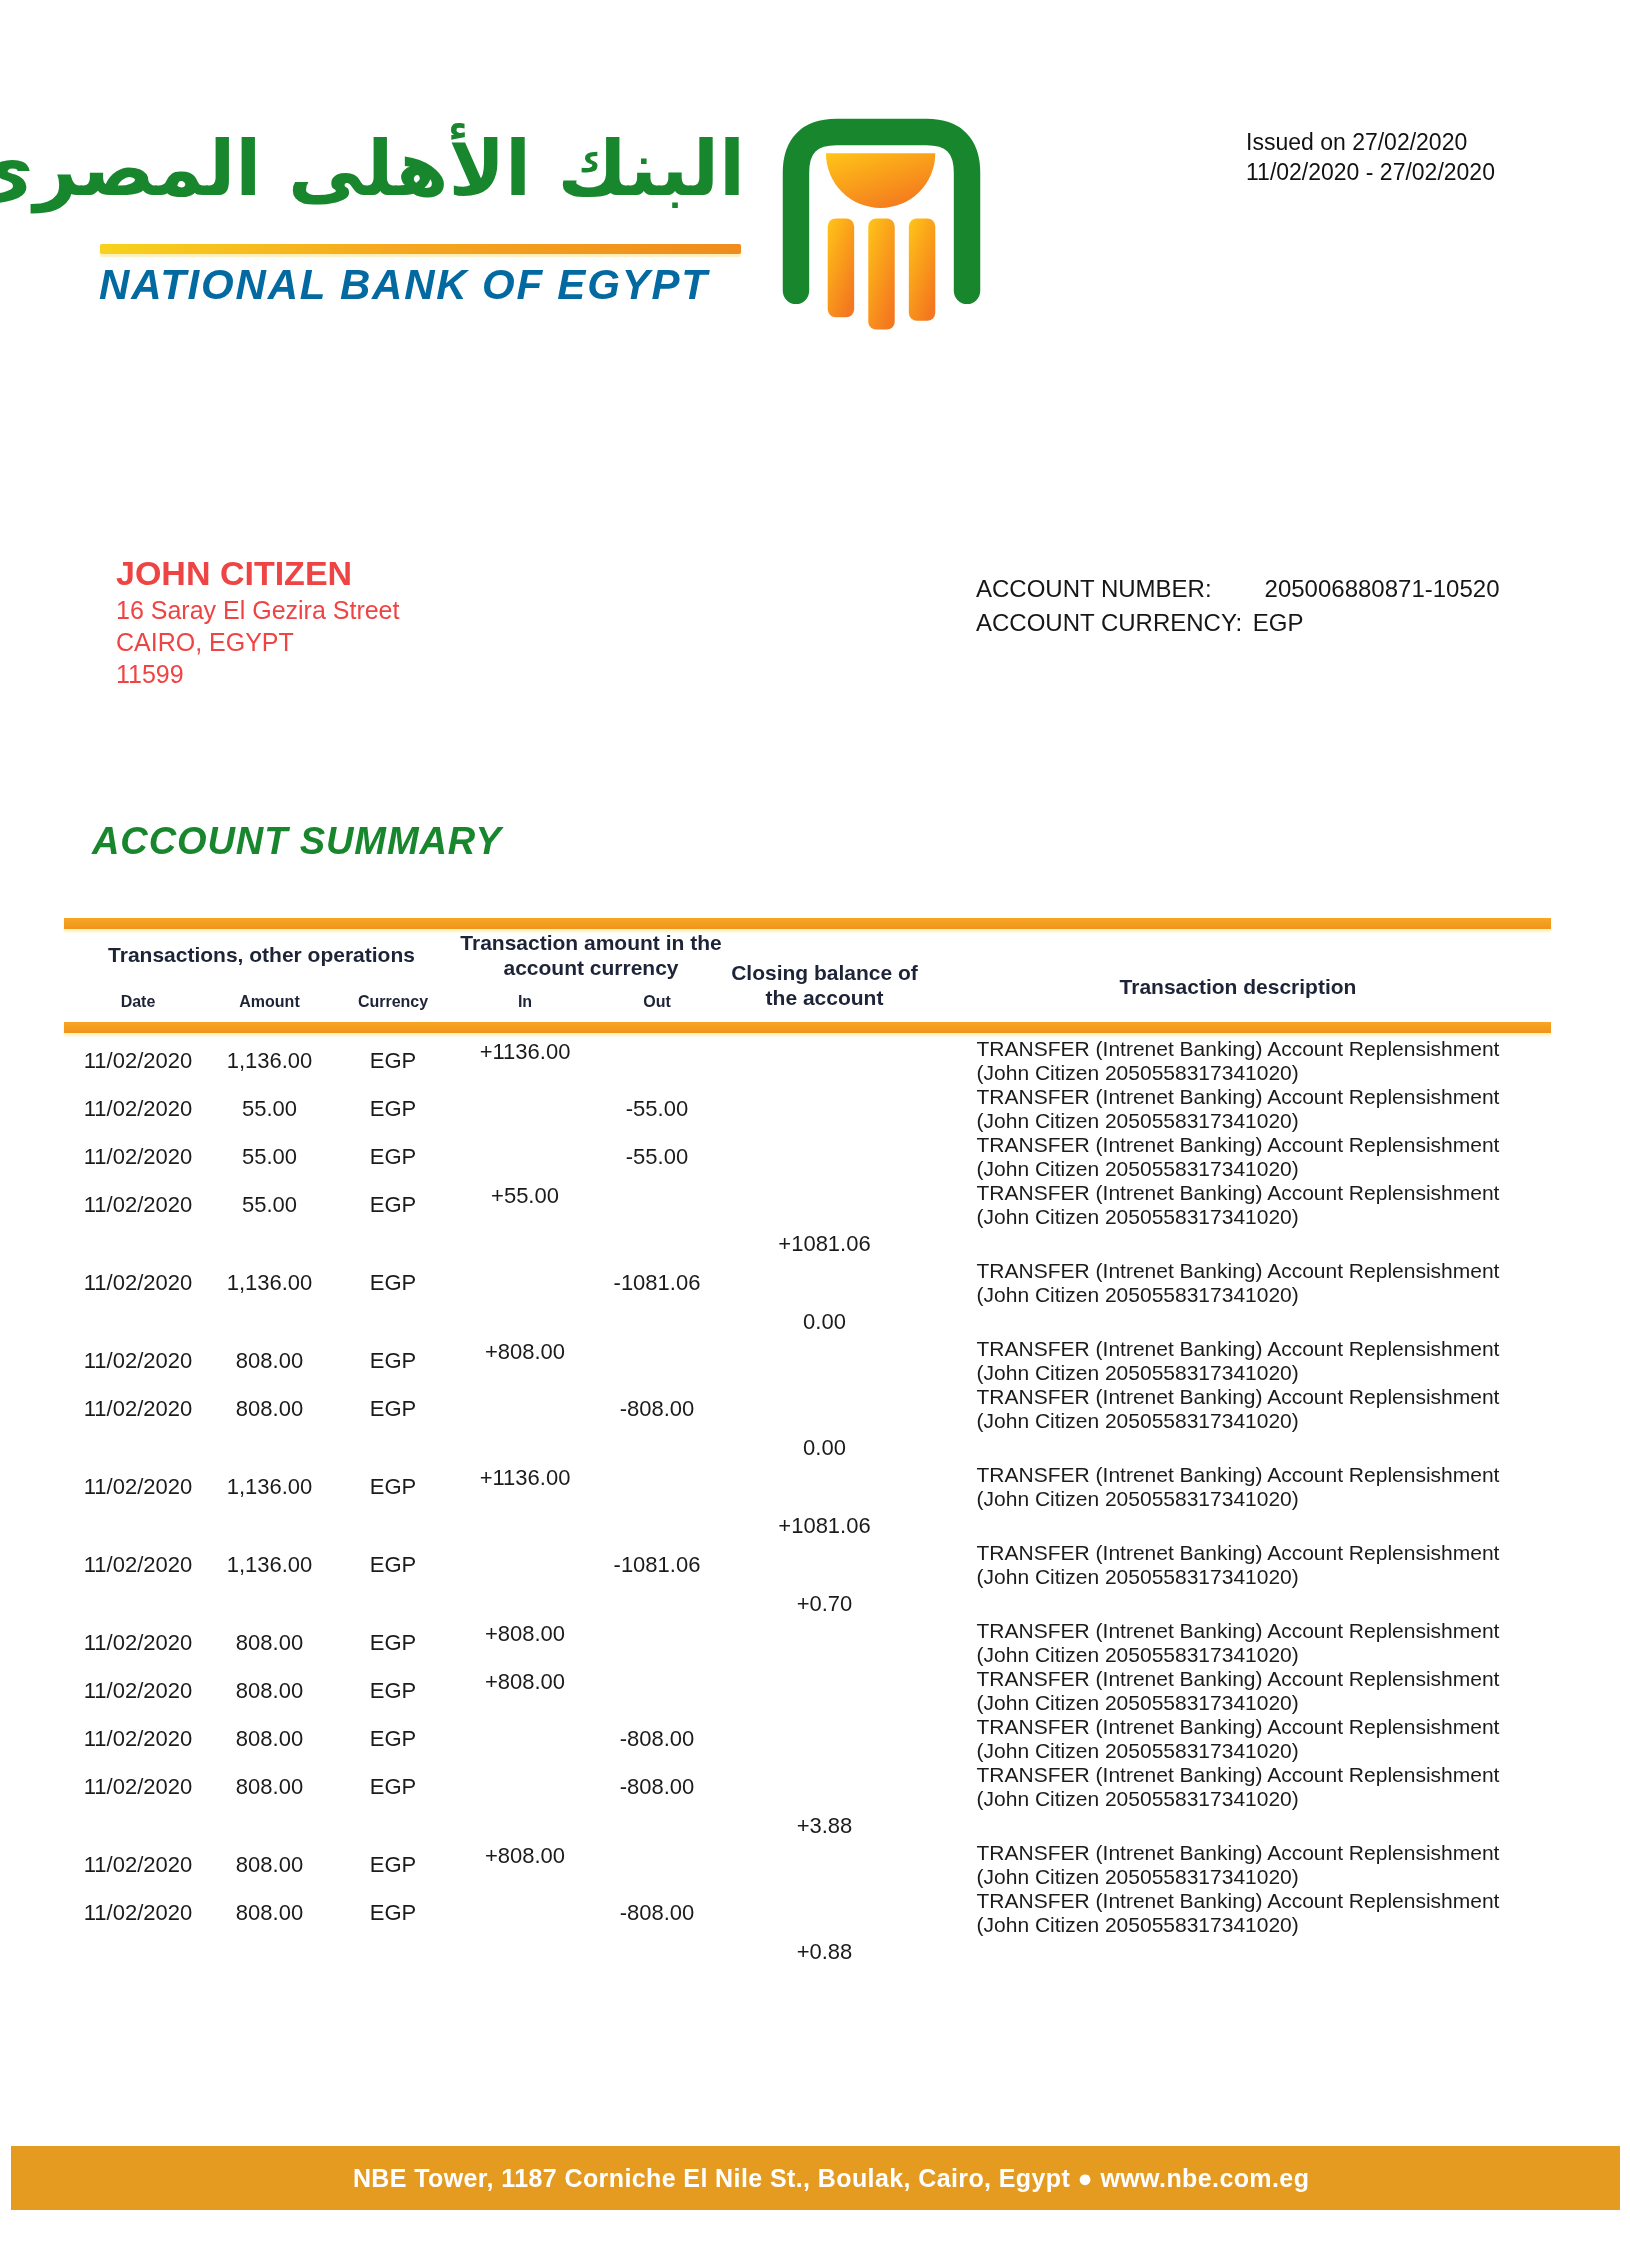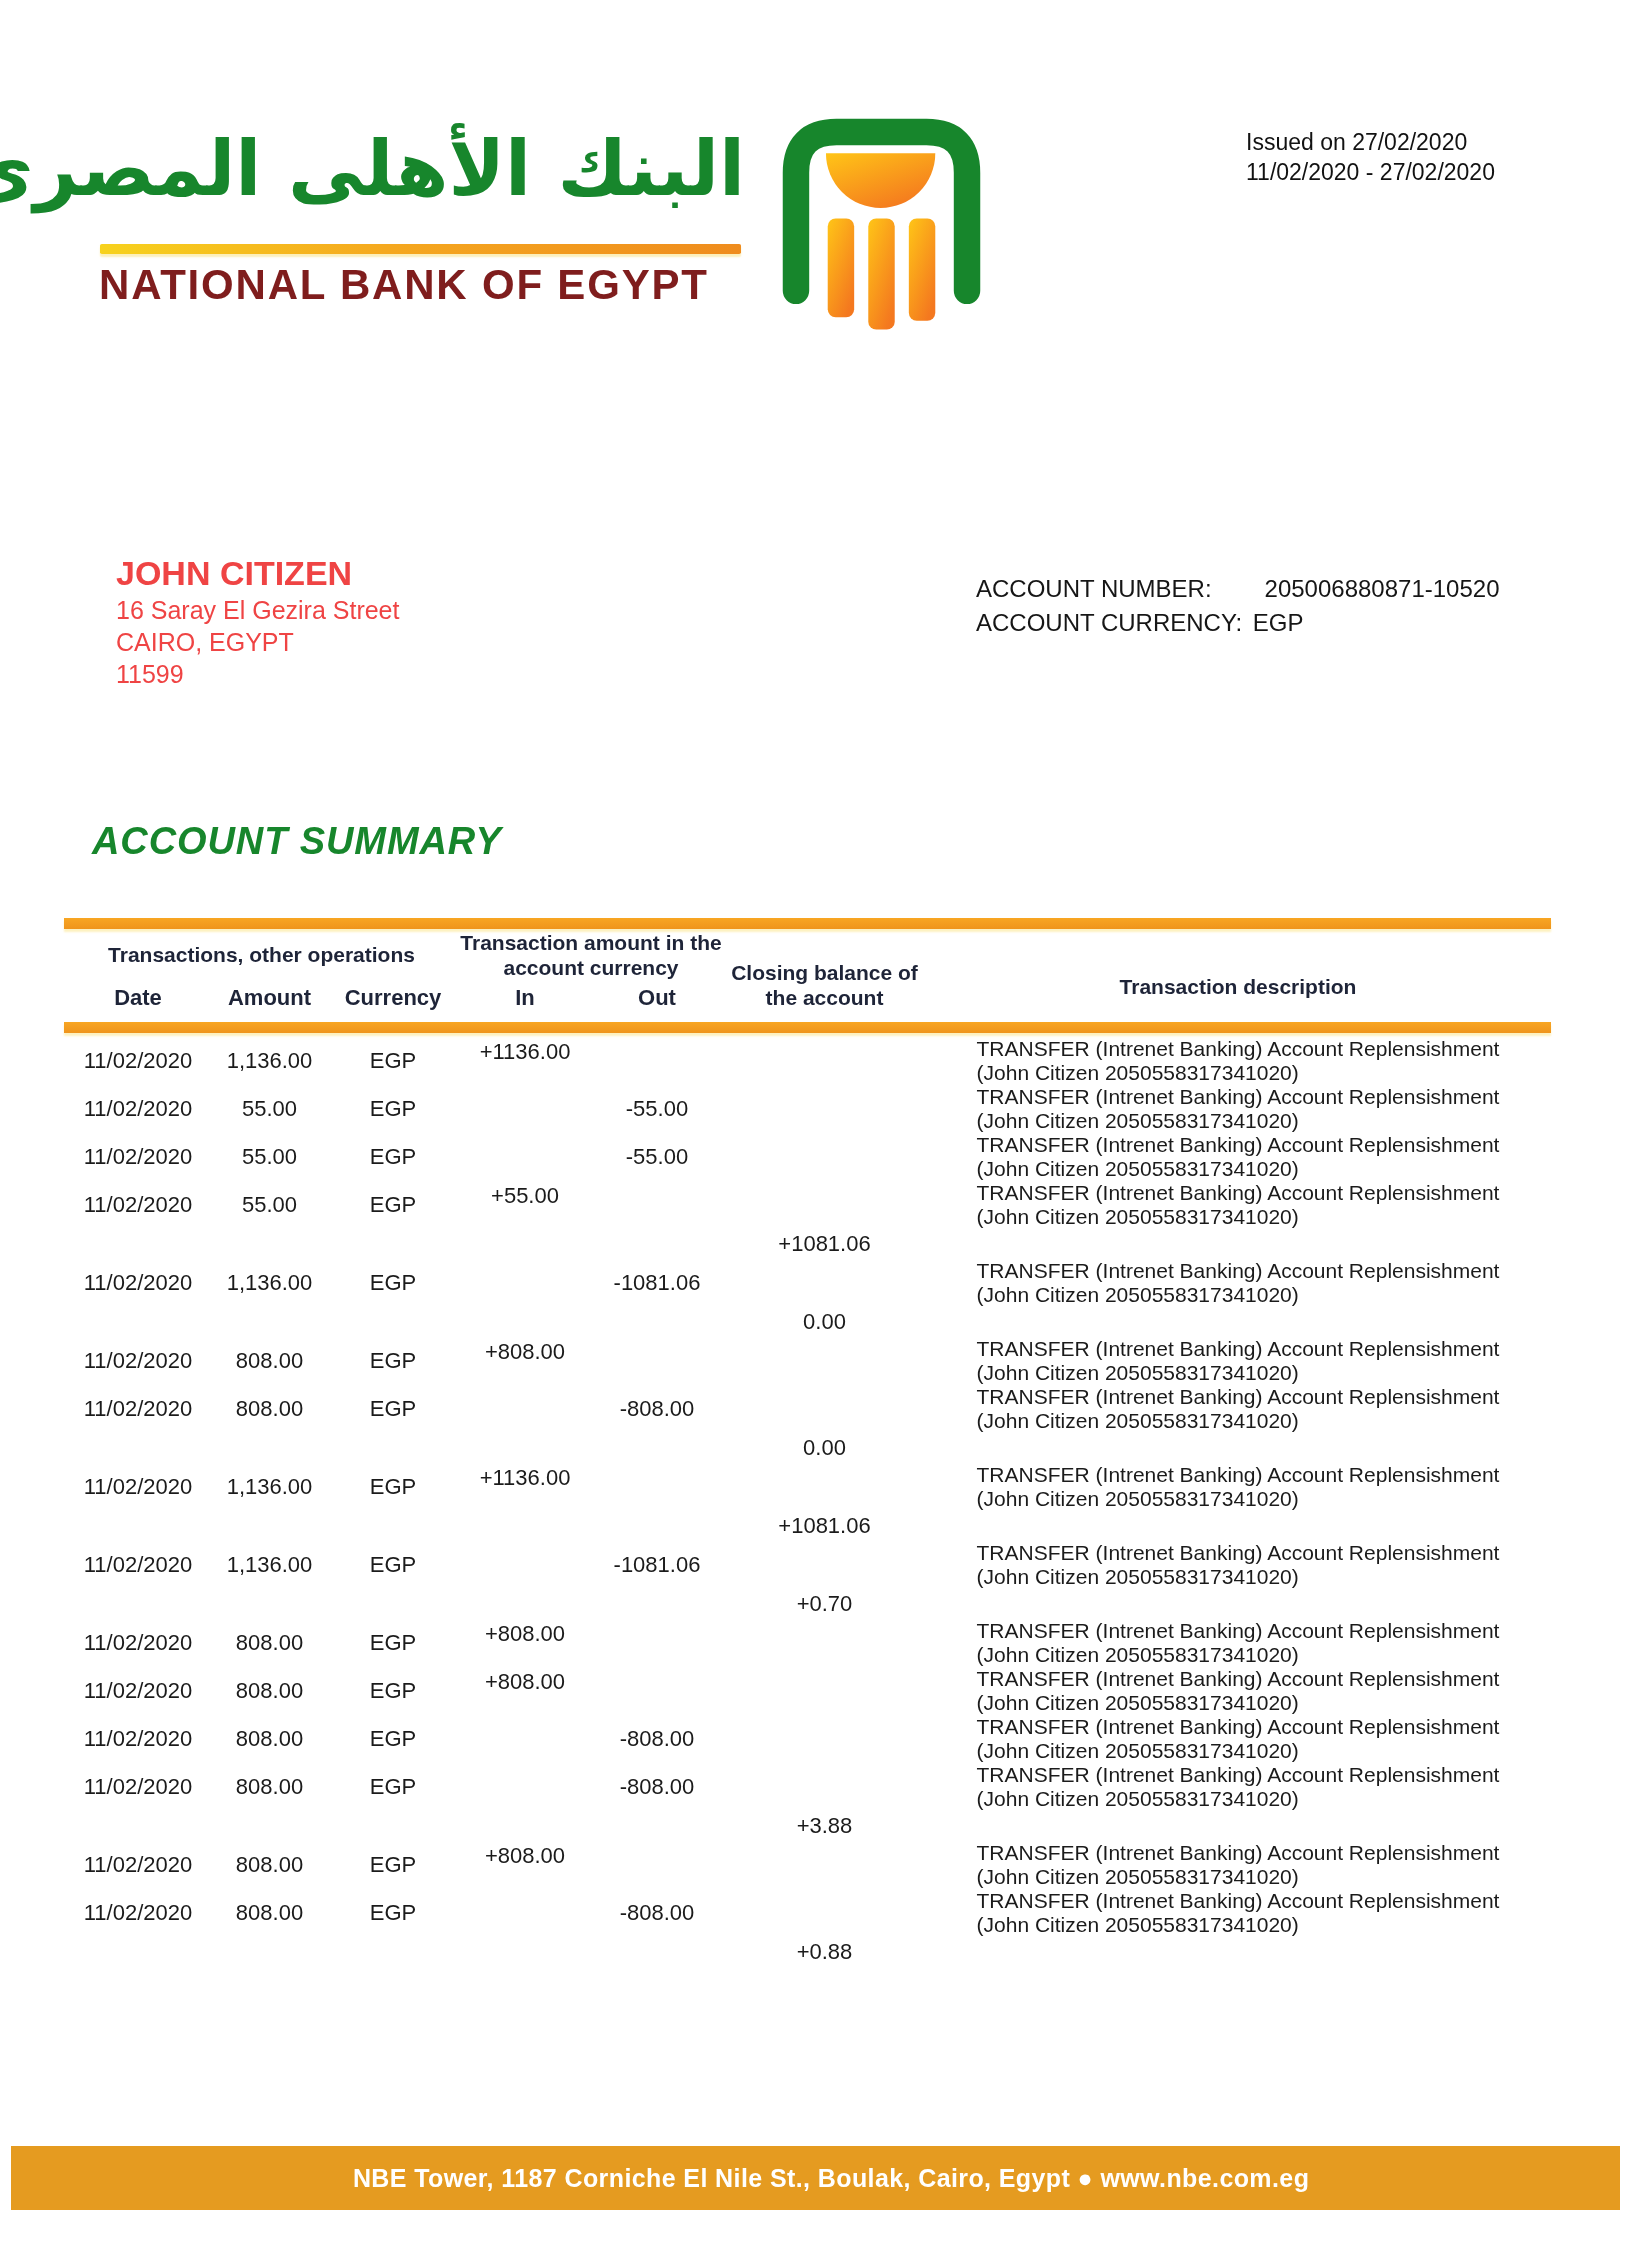--- a/index.html
+++ b/index.html
@@ -16,21 +16,21 @@
     line-height:154px; white-space:nowrap;
   }
   .logo-underline {
     position:absolute; left:100px; top:244px; width:641px; height:9.7px;
     background:linear-gradient(90deg,#f7d21d 0%, #f5a81f 45%, #ef8c1d 100%);
     border-radius:1.8px;
     box-shadow:0 2.6px 1.8px rgba(250,225,130,.55);
   }
   .bank-name {
     position:absolute; left:99px; top:261px; width:644px;
-    font-size:42px; font-weight:bold; color:#7f1d1d; letter-spacing:1.8px; white-space:nowrap;
+    font-size:42px; font-weight:bold; color:#0369a1; letter-spacing:1.8px; white-space:nowrap;font-style:italic;
   }
   .logo-mark { position:absolute; left:766px; top:102px; width:231px; height:233px; }
 
   .issued-block { position:absolute; left:1246px; top:127px; font-size:23px; line-height:30px; color:#121212; }
 
   
   .customer-block { position:absolute; left:116px; top:552px; }
   .customer-name { font-size:34px; font-weight:bold; color:#ef4444; line-height:42px; }
   .customer-line { font-size:25px; line-height:32px; color:#ef4444; }
 
@@ -58,21 +58,21 @@
     display:grid;
     grid-template-columns:148px 115px 132px 132px 132px 203px 624px;
     grid-template-rows:49px 41px;
     color:#1e2438; font-weight:bold;
   }
   .thead .gh { font-size:21px; text-align:center; align-self:center; justify-self:center; line-height:25px; }
   .gh-transactions { grid-column:1 / 4; grid-row:1; }
   .gh-amount { grid-column:4 / 6; grid-row:1; max-width:275px; }
   .gh-closing { grid-column:6 / 7; grid-row:1 / 3; padding-top:19.4px; }
   .gh-desc { grid-column:7 / 8; grid-row:1 / 3; font-size:22px; padding-top:23px; }
-  .thead .sh { grid-row:2; font-size:22px; text-align:center; align-self:end; padding-bottom:8.8px; }
+  .thead .sh { grid-row:2; font-size:16px; text-align:center; align-self:end; padding-bottom:8.8px; }
   .sh-date { grid-column:1; } .sh-amount { grid-column:2; } .sh-currency { grid-column:3; }
   .sh-in { grid-column:4; } .sh-out { grid-column:5; }
 
   .tbody { position:absolute; left:64px; top:1037px; width:1487px; }
   .trow {
     display:grid;
     grid-template-columns:148px 115px 132px 132px 132px 203px 624px;
     align-items:center; min-height:46px;
   }
   .trow.bal-row { min-height:30px; }

